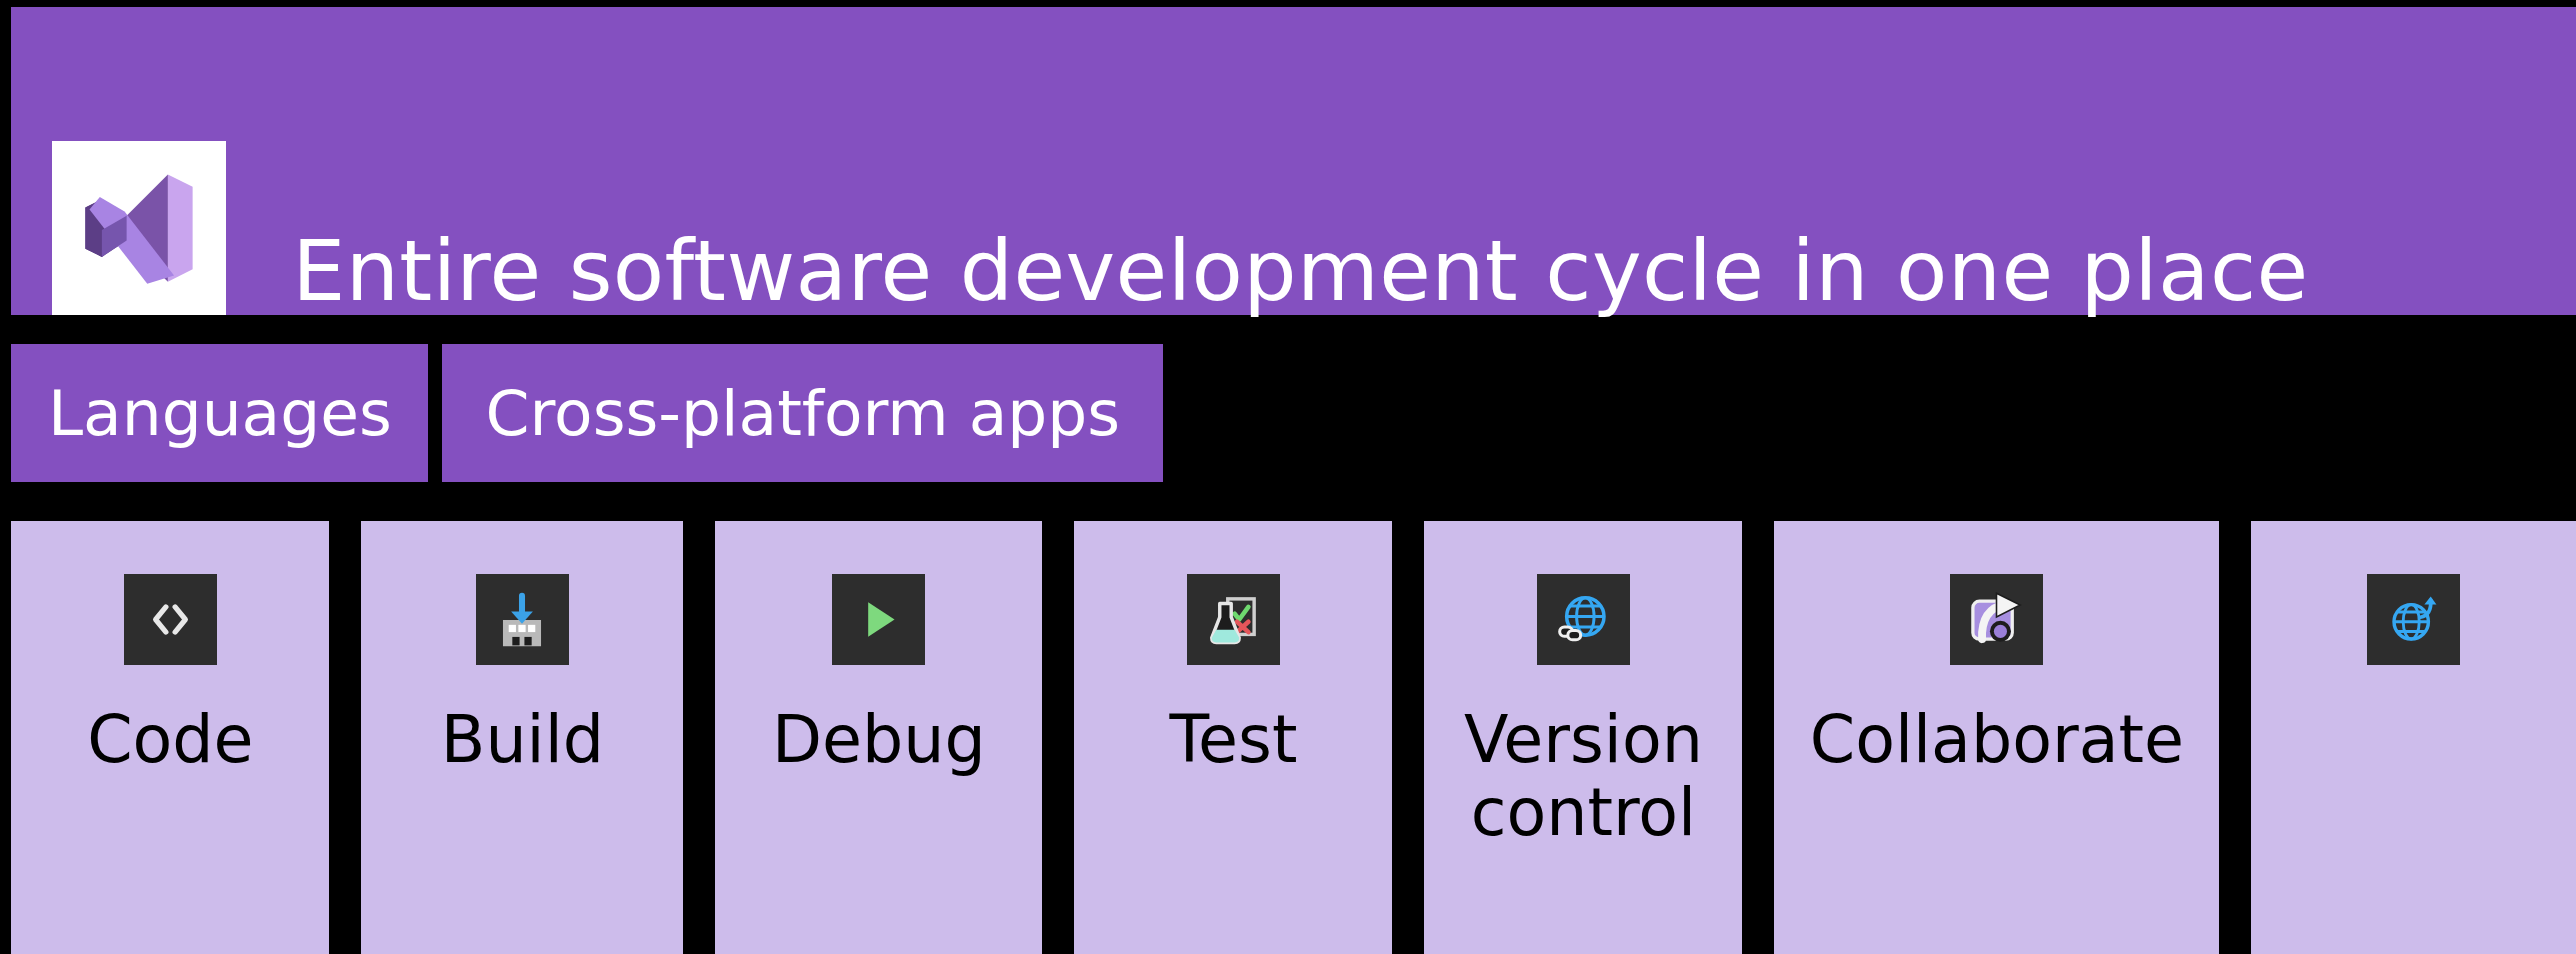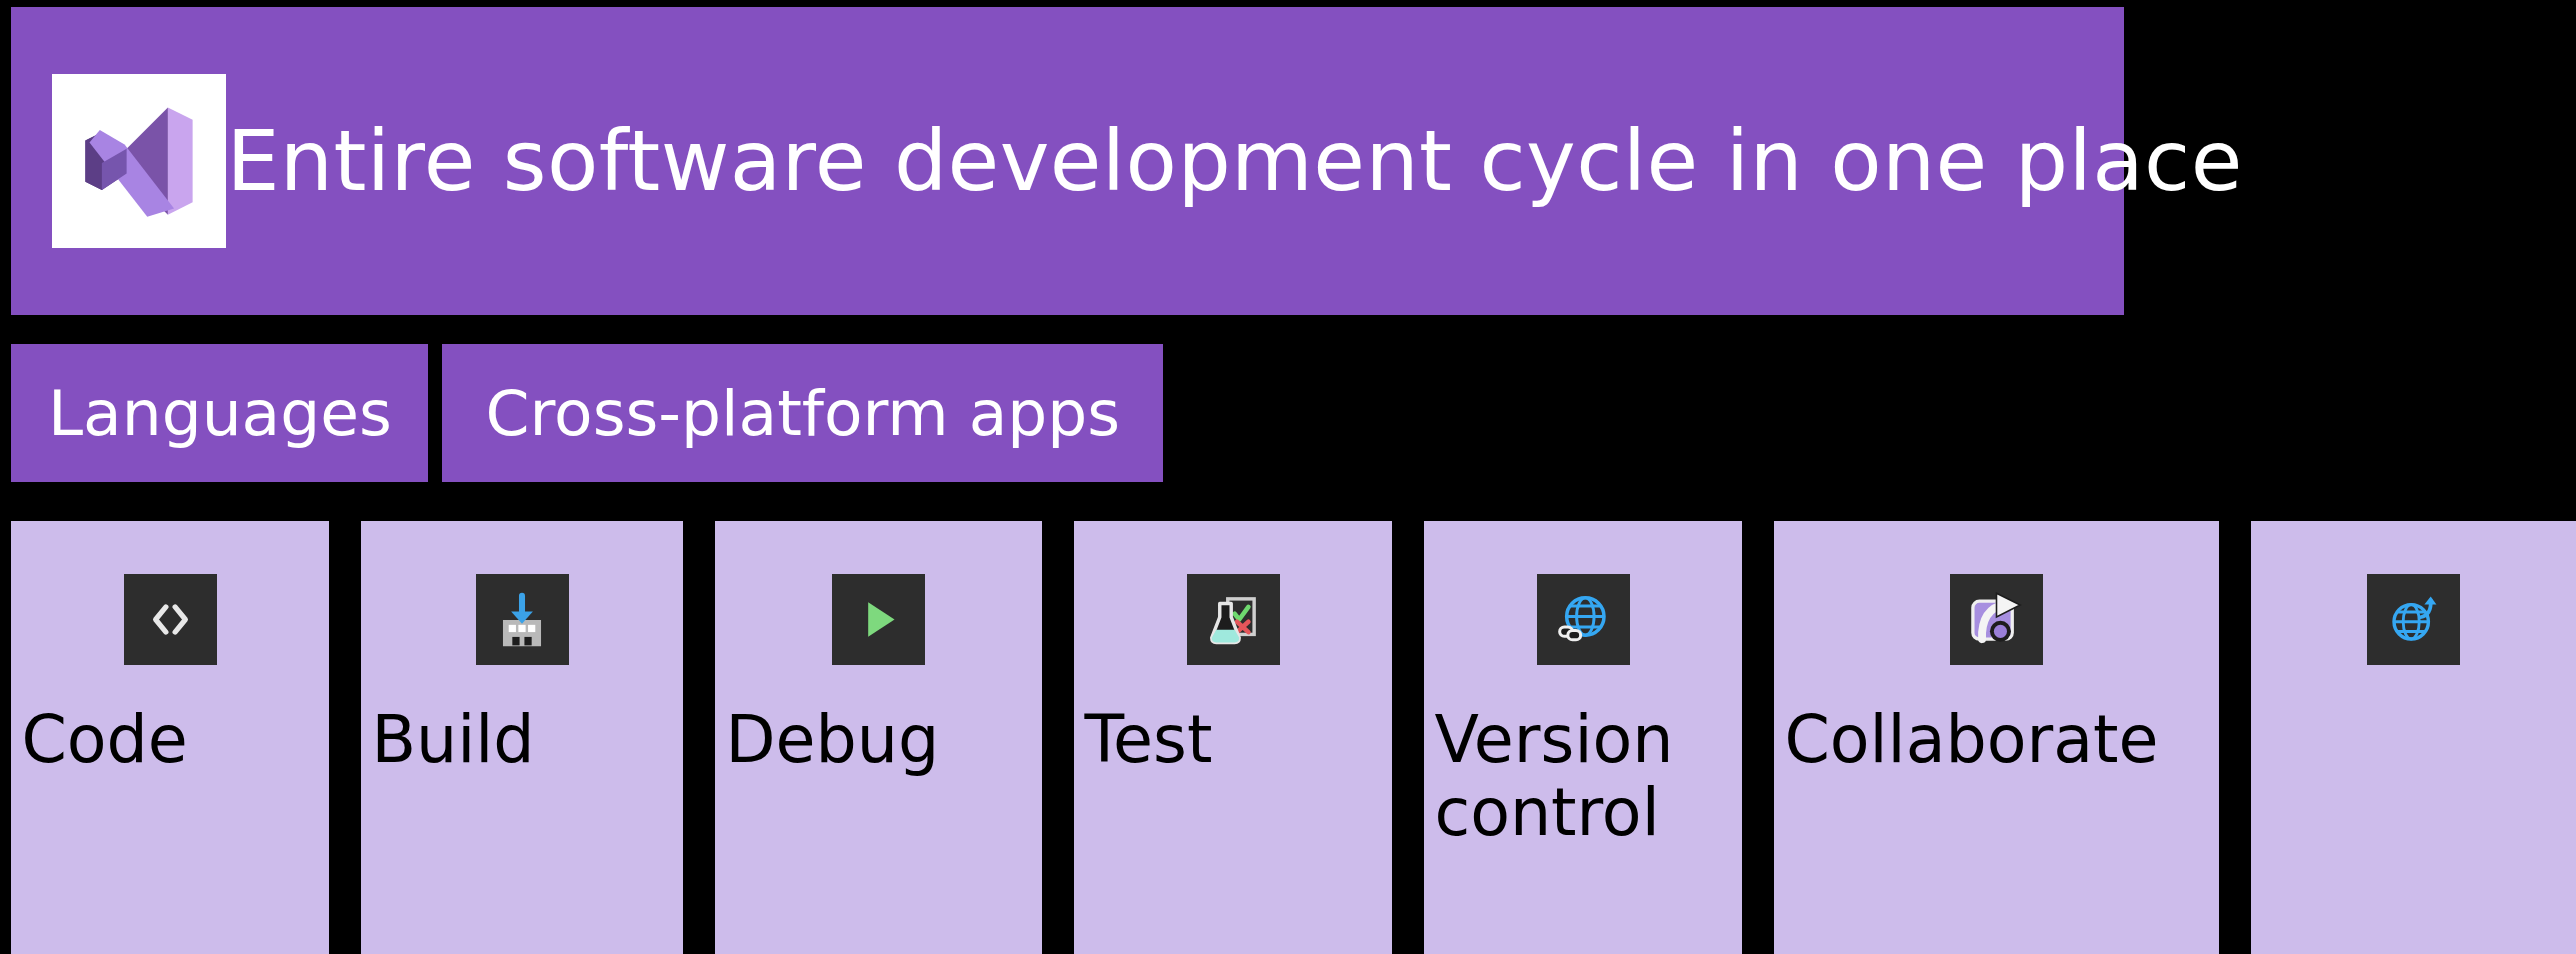--- a/index.html
+++ b/index.html
@@ -19,25 +19,25 @@
     width: 2576px;
     height: 955px;
     background: #000000;
   }
 
   
   .header-bar {
     position: absolute;
     left: 11.4px;
     top: 7px;
-    width: 2113px;
+    width: 2565px;
     height: 308px;
     background: #8450c0;
     display: flex;
-    align-items: center;
+    align-items: flex-end;
     box-sizing: border-box;
   }
   .logo-tile {
     width: 174px;
     height: 174px;
     background: #ffffff;
     margin-left: 41px;
     flex: 0 0 auto;
     display: flex;
     align-items: center;
@@ -118,23 +118,23 @@
     justify-content: center;
     flex: 0 0 auto;
   }
   .icon-tile svg { display: block; }
 
   .card-label {
     margin-top: 39px;
     color: #000000;
     font-size: 65px;
     line-height: 1.12;
-    text-align: left;
+    text-align: center;
     width: 100%;
-    padding: 0 10px;
+    padding: 0 0;
     box-sizing: border-box;
   }
   .card-label.two-line { }
 </style>
 </head>
 <body>
 
 <div id="stage">
 
   <div class="header-bar">

